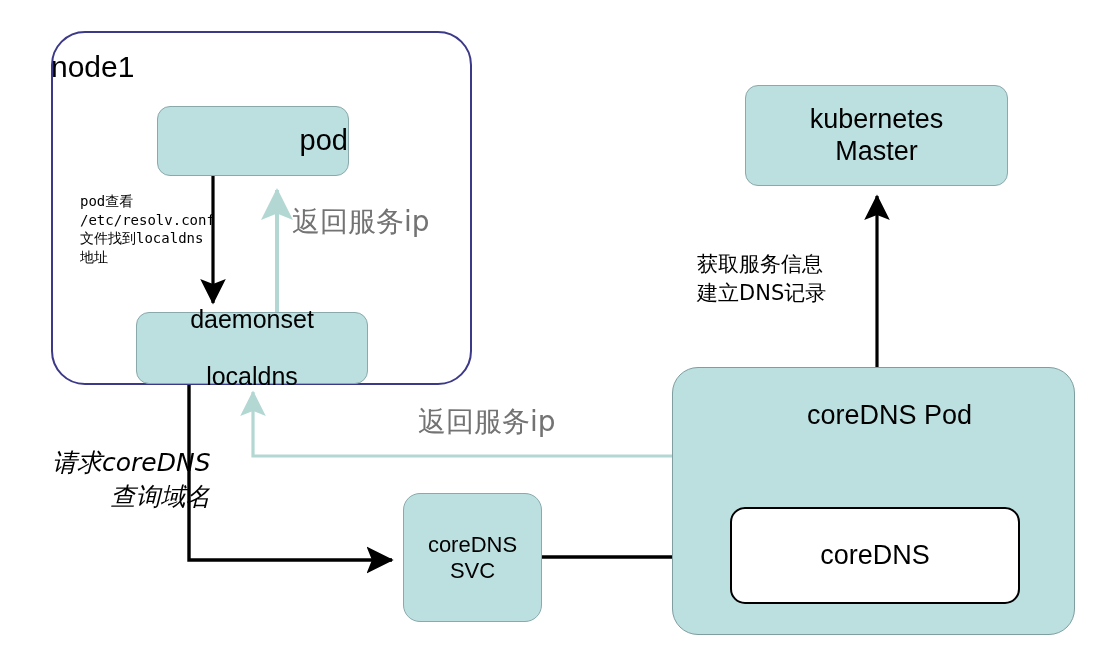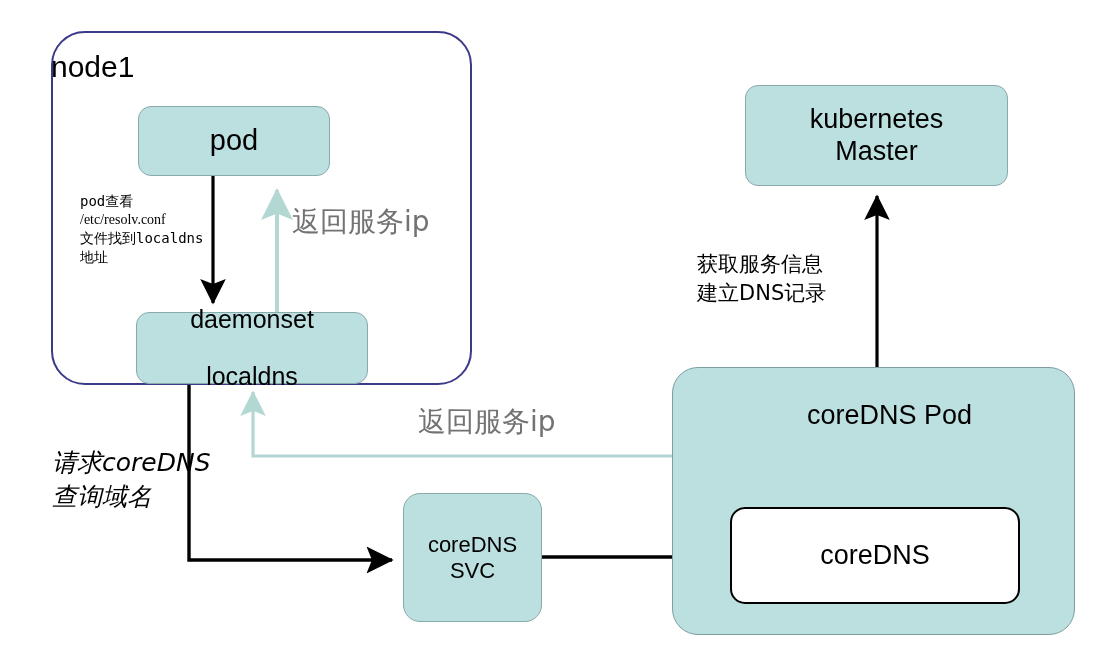--- a/index.html
+++ b/index.html
@@ -109,21 +109,21 @@
 
     <g>
       <line x1="877" y1="367" x2="877" y2="196" stroke="#000000" stroke-width="3.2" marker-end="url(#arrowDark)"></line>
     </g>
   </svg>
 
   <div class="node-container" style="left:51px; top:31px; width:421px; height:354px;"></div>
 
   <div class="title-node1" style="left:51px; top:50px; width:421px; text-align:left; font-size:30px;">node1</div>
 
-  <div class="box" style="left:138px; top:106px; width:192px; height:70px; border-radius:13px; font-size:29px;">
+  <div class="box" style="left:157px; top:106px; width:192px; height:70px; border-radius:13px; font-size:29px;justify-content:flex-end;">
     <span>pod</span>
   </div>
 
   <div class="box" style="left:136px; top:312px; width:232px; height:72px; border-radius:13px; font-size:25px; flex-direction:column;gap:28px;">
     <span>daemonset</span>
     <span>localdns</span>
   </div>
 
   <div class="box" style="left:745px; top:85px; width:263px; height:101px; border-radius:13px; font-size:27px; flex-direction:column;">
     <span>kubernetes</span>
@@ -138,32 +138,32 @@
     <span>coreDNS</span>
   </div>
 
   <div class="box" style="left:403px; top:493px; width:139px; height:129px; border-radius:17px; font-size:22px; flex-direction:column;">
     <span>coreDNS</span>
     <span>SVC</span>
   </div>
 
   <div style="position:absolute; left:52px; top:192px; font-size:14px; line-height:1.33;margin-left:28px;">
     <div class="lbl-mono" style="position:static;">pod查看</div>
-    <div class="lbl-mono" style="position:static;font-family:Liberation Serif, serif;">/etc/resolv.conf</div>
+    <div class="lbl-mono" style="position:static;">/etc/resolv.conf</div>
     <div class="lbl-mono" style="position:static;">文件找到localdns</div>
     <div class="lbl-mono" style="position:static;">地址</div>
   </div>
 
   <div class="lbl lbl-cjk" style="left:292px; top:205px; font-size:28px;">返回服务ip</div>
 
   <div class="lbl lbl-cjk" style="left:418px; top:405px; font-size:28px;">返回服务ip</div>
 
   <div style="position:absolute; left:52px; top:446px; font-size:25px; line-height:1.35;font-style:italic;">
     <div class="lbl-cjk" style="position:static;">请求coreDNS</div>
-    <div class="lbl-cjk" style="position:static;">查询域名</div>
+    <div class="lbl-cjk" style="position:static;text-align:right;">查询域名</div>
   </div>
 
   <div style="position:absolute; left:697px; top:250px; font-size:21px; line-height:1.38;">
     <div class="lbl-cjk" style="position:static;">获取服务信息</div>
     <div class="lbl-cjk" style="position:static;">建立DNS记录</div>
   </div>
 
 </div>
 
 </body></html>

